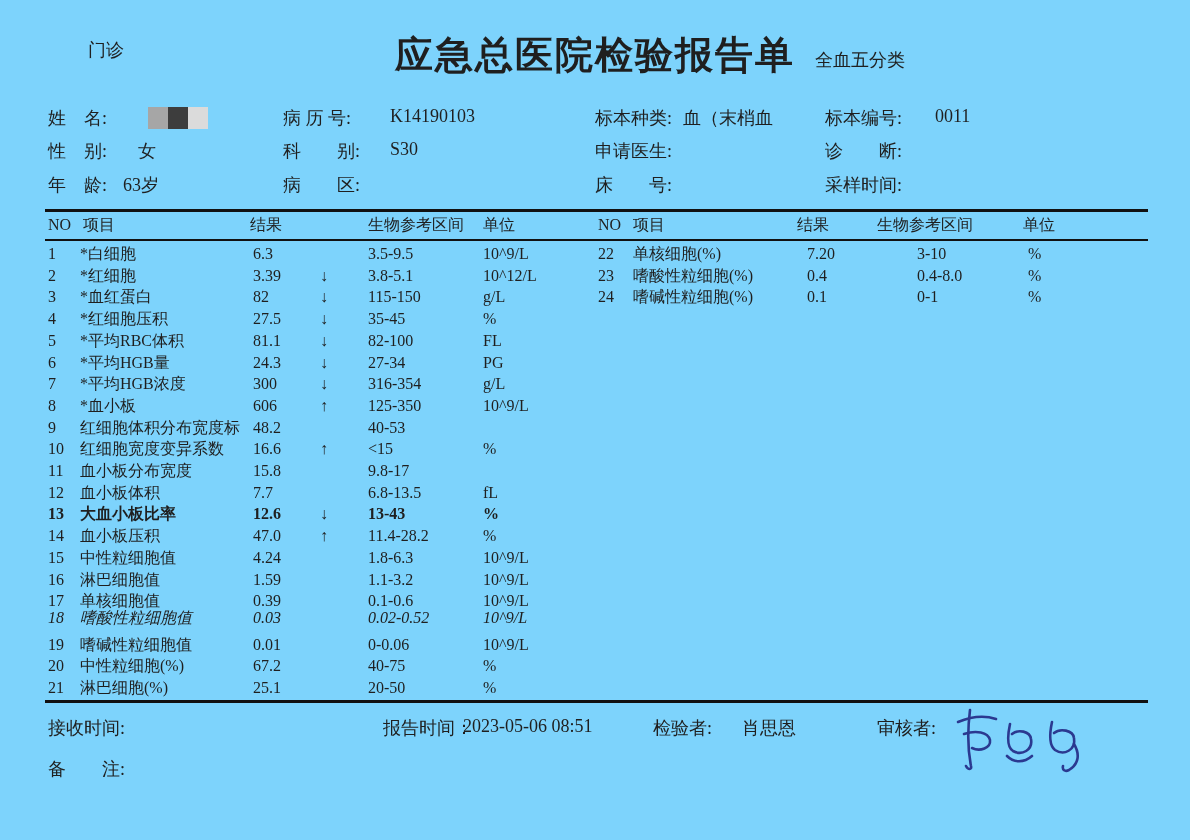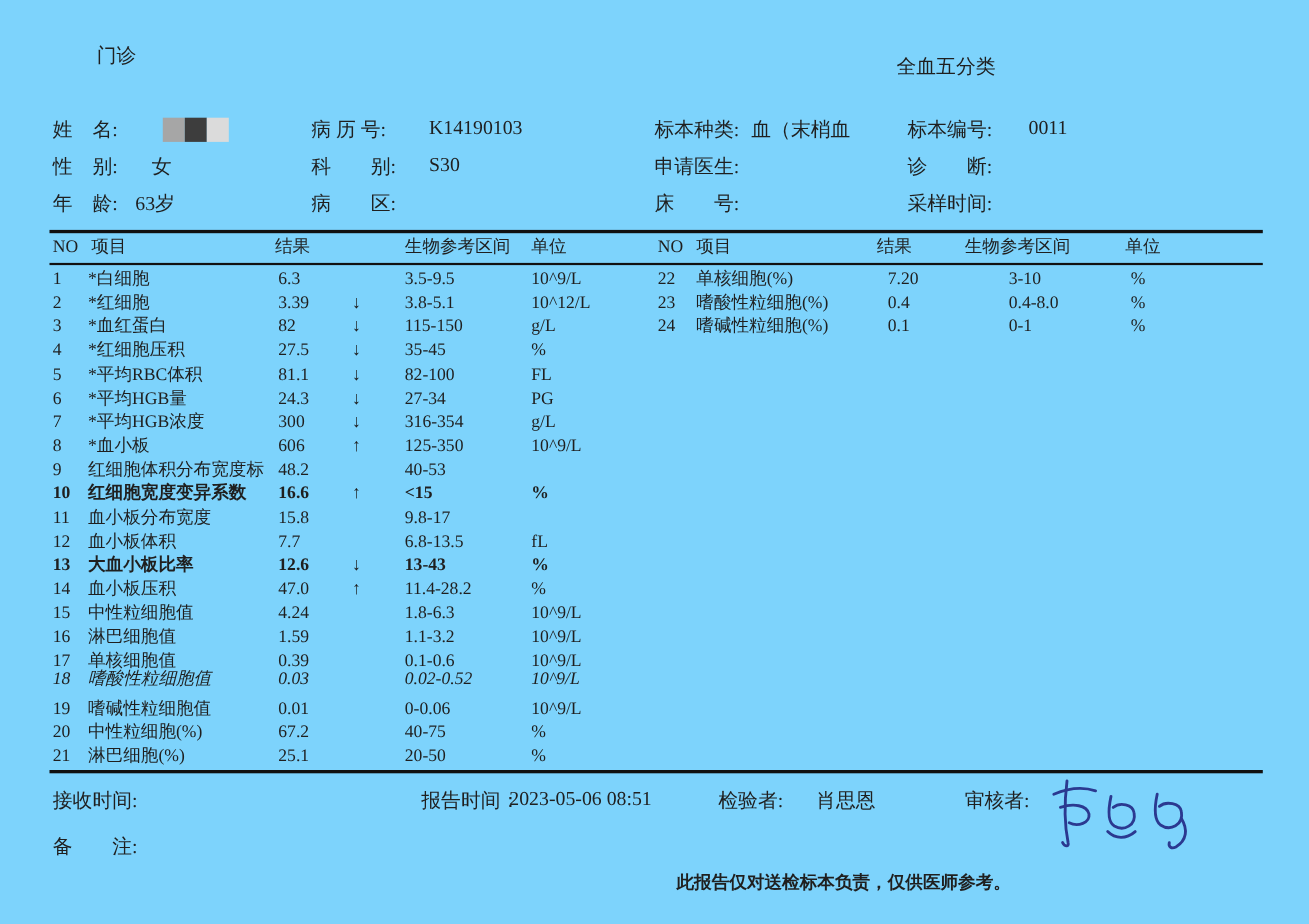--- a/index.html
+++ b/index.html
@@ -37,20 +37,21 @@
   .ft{font-size:18px;}
   .notes{font-family:"Liberation Sans","DejaVu Sans",sans-serif;font-weight:bold;font-size:16px;}
   .sig{position:absolute;left:952px;top:700px;}
 </style>
 </head>
 <body>
 
 <div class="page">
 
   <div class="abs hdr-left">门诊</div>
+  <div class="abs hdr-title">应急总医院检验报告单</div>
   <div class="abs hdr-right">全血五分类</div>
 
   <div class="abs pf r1" style="left:48px">姓　名:</div>
   <div class="redact">
     <span style="background:#a6a6a6"></span>
     <span style="background:#3d3d3d"></span>
     <span style="background:#dbdbdb"></span>
   </div>
   <div class="abs pf r1" style="left:283px">病 历 号:</div>
   <div class="abs pf r1" style="left:390px">K14190103</div>
@@ -158,21 +159,21 @@
         <span class="cell c-unit">10^9/L</span>
       </div>
       <div class="trow ltab" style="left: 45px; top: 416.6px; width: 555px;">
         <span class="cell c-no">9</span>
         <span class="cell c-name">红细胞体积分布宽度标</span>
         <span class="cell c-result">48.2</span>
         <span class="cell c-flag"></span>
         <span class="cell c-range">40-53</span>
         <span class="cell c-unit"></span>
       </div>
-      <div class="trow ltab" style="left: 45px; top: 438.3px; width: 555px; font-weight: bold;">
+      <div class="trow ltab" style="left: 45px; top: 438.3px; width: 555px;">
         <span class="cell c-no">10</span>
         <span class="cell c-name">红细胞宽度变异系数</span>
         <span class="cell c-result">16.6</span>
         <span class="cell c-flag">↑</span>
         <span class="cell c-range">&lt;15</span>
         <span class="cell c-unit">%</span>
       </div>
       <div class="trow ltab" style="left: 45px; top: 460px; width: 555px;">
         <span class="cell c-no">11</span>
         <span class="cell c-name">血小板分布宽度</span>
@@ -305,15 +306,14 @@
         <path d="M58,24 C55,38 56,48 61,51 C70,56 81,50 79,39 C78,31 66,29 60,34"></path>
         <path d="M55,56 C62,63 72,63 80,56"></path>
         <path d="M100,22 C97,36 98,46 103,50 C112,56 124,50 122,38 C121,30 108,28 102,33"></path>
         <path d="M122,44 C128,54 127,64 117,70 C113,72 110,70 111,66"></path>
       </g>
     </svg>
   </div>
 
   <div class="abs ft" style="left:48px;top:757px">备　　注:</div>
 
-  <div class="abs notes" style="left:615px;top:792px">此报告仅对送检标本负责，仅供医师参考。</div>
 
 </div>
 
 </body></html>

